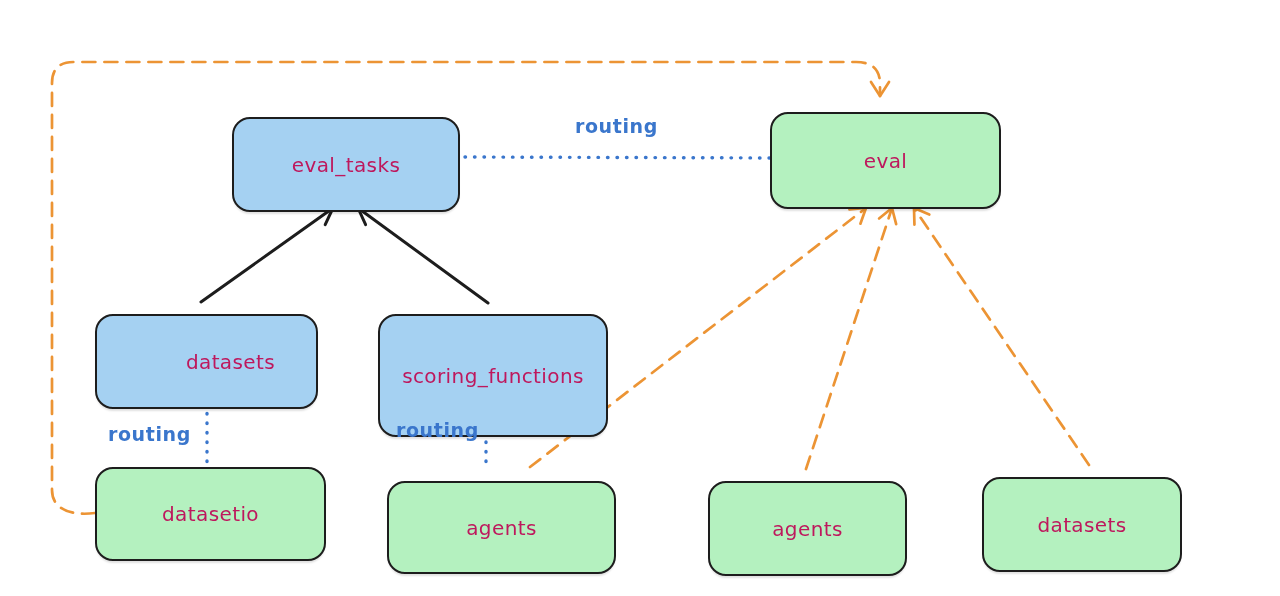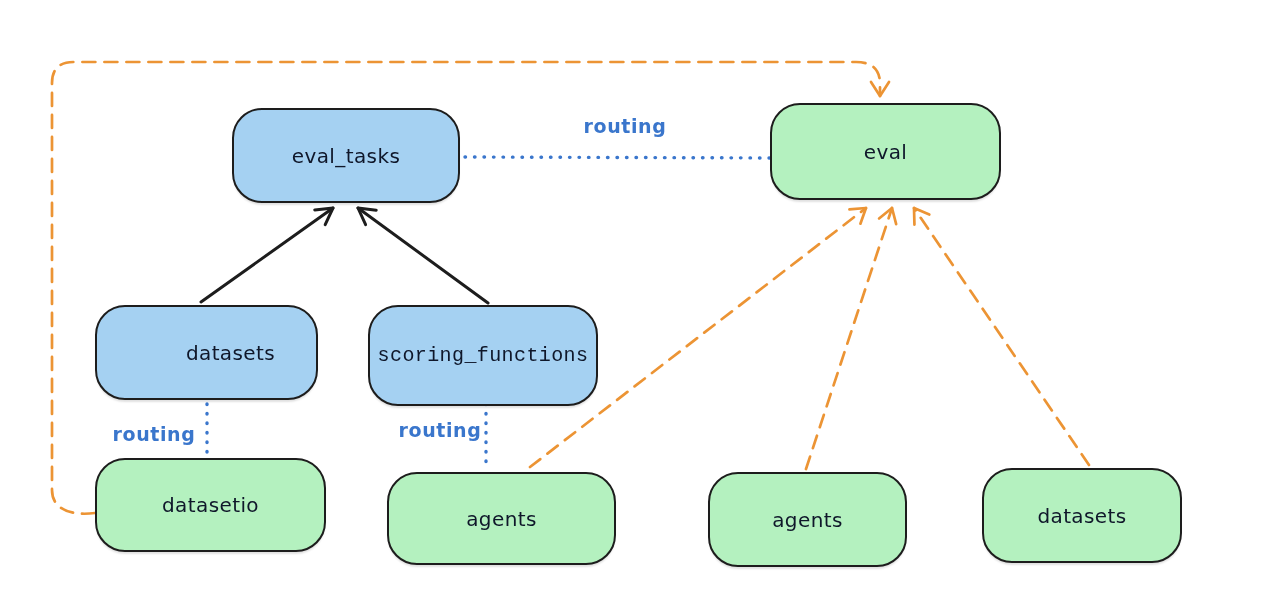--- a/index.html
+++ b/index.html
@@ -20,37 +20,38 @@
     left: 0;
     top: 0;
     pointer-events: none;
   }
   .node {
     position: absolute;
     display: flex;
     align-items: center;
     justify-content: center;
     border: 2.6px solid #1d1d1d;
-    border-radius: 30px;
+    border-radius: 18px;
     font-size: 20px;
-    color: #0f172a;
+    color: #be185d;
     letter-spacing: 0.4px;
     box-shadow: 0 3px 2px -1px rgba(0,0,0,0.12);
     box-sizing: border-box;
     text-align: center;
+    margin-top: 9px;
   }
   .node.blue  { background: #a5d1f2; }
   .node.green { background: #b4f1bf; }
   .edge-label {
     position: absolute;
     color: #3a76cc;
     font-weight: bold;
     font-size: 19px;
     letter-spacing: 0.6px;
-    text-align: center;
+    text-align: left;
   }
 </style>
 </head>
 <body>
 
 <div class="canvas">
 
   <svg class="edges" width="1280" height="596" viewBox="0 0 1280 596">
     <defs>
       <marker id="arrowBlack" markerUnits="userSpaceOnUse" markerWidth="36" markerHeight="36" viewBox="-24 -18 36 36" refX="0" refY="0" orient="auto">
@@ -74,21 +75,21 @@
     <path d="M 207 404 L 207 472" fill="none" stroke="#3a76cc" stroke-width="3.4" stroke-dasharray="0.5 9" stroke-linecap="round"></path>
     <path d="M 486 404 L 486 469" fill="none" stroke="#3a76cc" stroke-width="3.4" stroke-dasharray="0.5 9" stroke-linecap="round"></path>
   </svg>
 
   <div class="node blue" style="left:232px; top:108px; width:228px; height:95px;">eval_tasks</div>
 
   <div class="node green" style="left:770px; top:103px; width:231px; height:97px;">eval</div>
 
   <div class="node blue" style="left:95px; top:305px; width:223px; height:95px;padding-left:48px;">datasets</div>
 
-  <div class="node blue" style="left:368px; top:305px; width:230px; height:101px;font-family:Liberation Mono, monospace;">scoring_functions</div>
+  <div class="node blue" style="left:378px; top:305px; width:230px; height:123px;">scoring_functions</div>
 
   <div class="node green" style="left:95px; top:458px; width:231px; height:94px;">datasetio</div>
 
   <div class="node green" style="left:387px; top:472px; width:229px; height:93px;">agents</div>
 
   <div class="node green" style="left:708px; top:472px; width:199px; height:95px;text-align:center;">agents</div>
 
   <div class="node green" style="left:982px; top:468px; width:200px; height:95px;">datasets</div>
 
   <div class="edge-label" style="left:575px; top:115px; width:100px;">routing</div>

